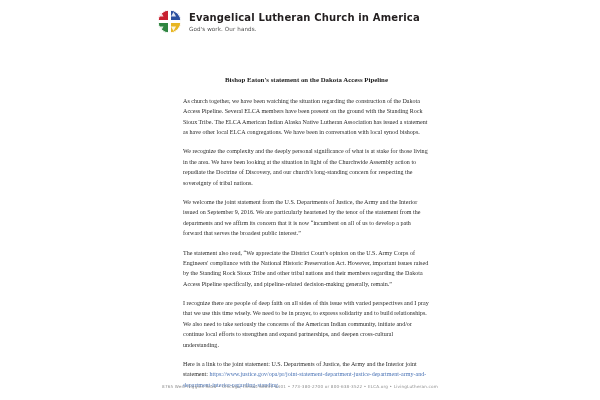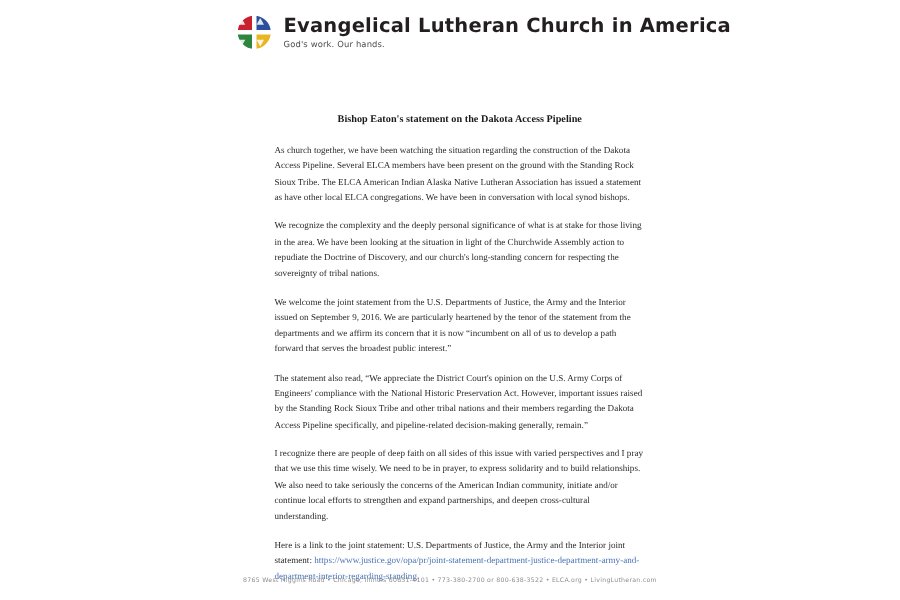--- a/index.html
+++ b/index.html
@@ -35,21 +35,21 @@
     position: relative;
   }
   .brand-block {
     display: flex;
     flex-direction: column;
     justify-content: center;
     padding-top: 1px;
   }
   .brand-name {
     font-family: "DejaVu Sans", sans-serif;
-    font-size: 13px;
+    font-size: 10px;
     font-weight: bold;
     color: #231f20;
     letter-spacing: 0.15px;
     line-height: 1.15;
     white-space: nowrap;
   }
   .brand-tag {
     font-family: "DejaVu Sans", sans-serif;
     font-size: 5.6px;
     font-weight: normal;

